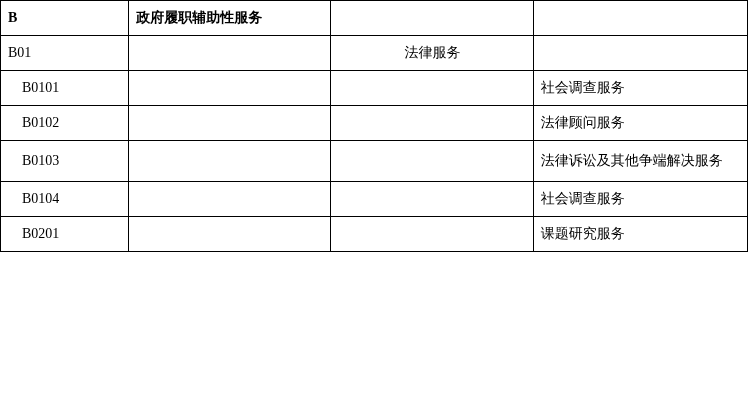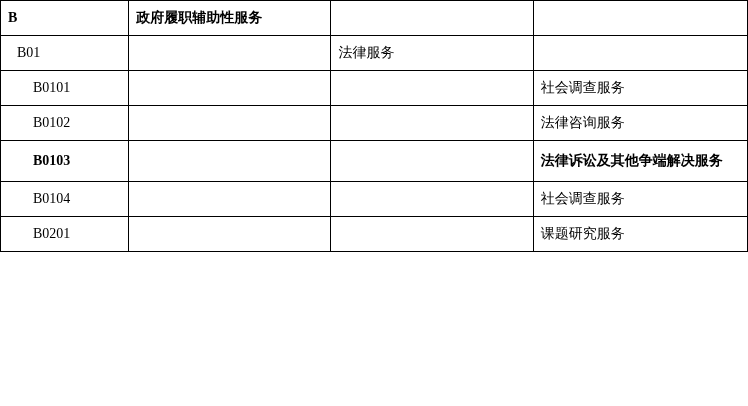--- a/index.html
+++ b/index.html
@@ -34,28 +34,28 @@
   .cell {
     padding: 7px 6px 7px 7px;
     min-height: 16px;
     box-sizing: border-box;
     word-break: break-all;
   }
   .cell.empty { padding-top: 7px; padding-bottom: 7px; }
 
   
   .code-l1 .cell { padding-left: 7px; }
-  .code-l2 .cell { padding-left: 16px; }
-  .code-l3 .cell { padding-left: 32px; }
+  .code-l2 .cell { padding-left: 7px; }
+  .code-l3 .cell { padding-left: 21px; }
 
   .bold { font-weight: bold; }
-  .center { }
+  .center { text-align: center; }
 
   .row-b td { height: 34px; }
-  .row-tall td { height: 40px; font-weight: bold; }
+  .row-tall td { height: 40px; }
   .row-normal td { height: 34px; }
 </style>
 </head>
 <body>
 
 <table id="doc-table">
   <colgroup>
     <col class="col-code">
     <col class="col-level1">
     <col class="col-level2">
@@ -112,21 +112,21 @@
       <td class="code-l3">
         <div class="cell">B0102</div>
       </td>
       <td>
         <div class="cell empty"></div>
       </td>
       <td>
         <div class="cell empty"></div>
       </td>
       <td>
-        <div class="cell">法律咨询服务</div>
+        <div class="cell">法律顾问服务</div>
       </td>
     </tr>
 
     <tr class="row-tall">
       <td class="code-l3">
         <div class="cell">B0103</div>
       </td>
       <td>
         <div class="cell empty"></div>
       </td>

